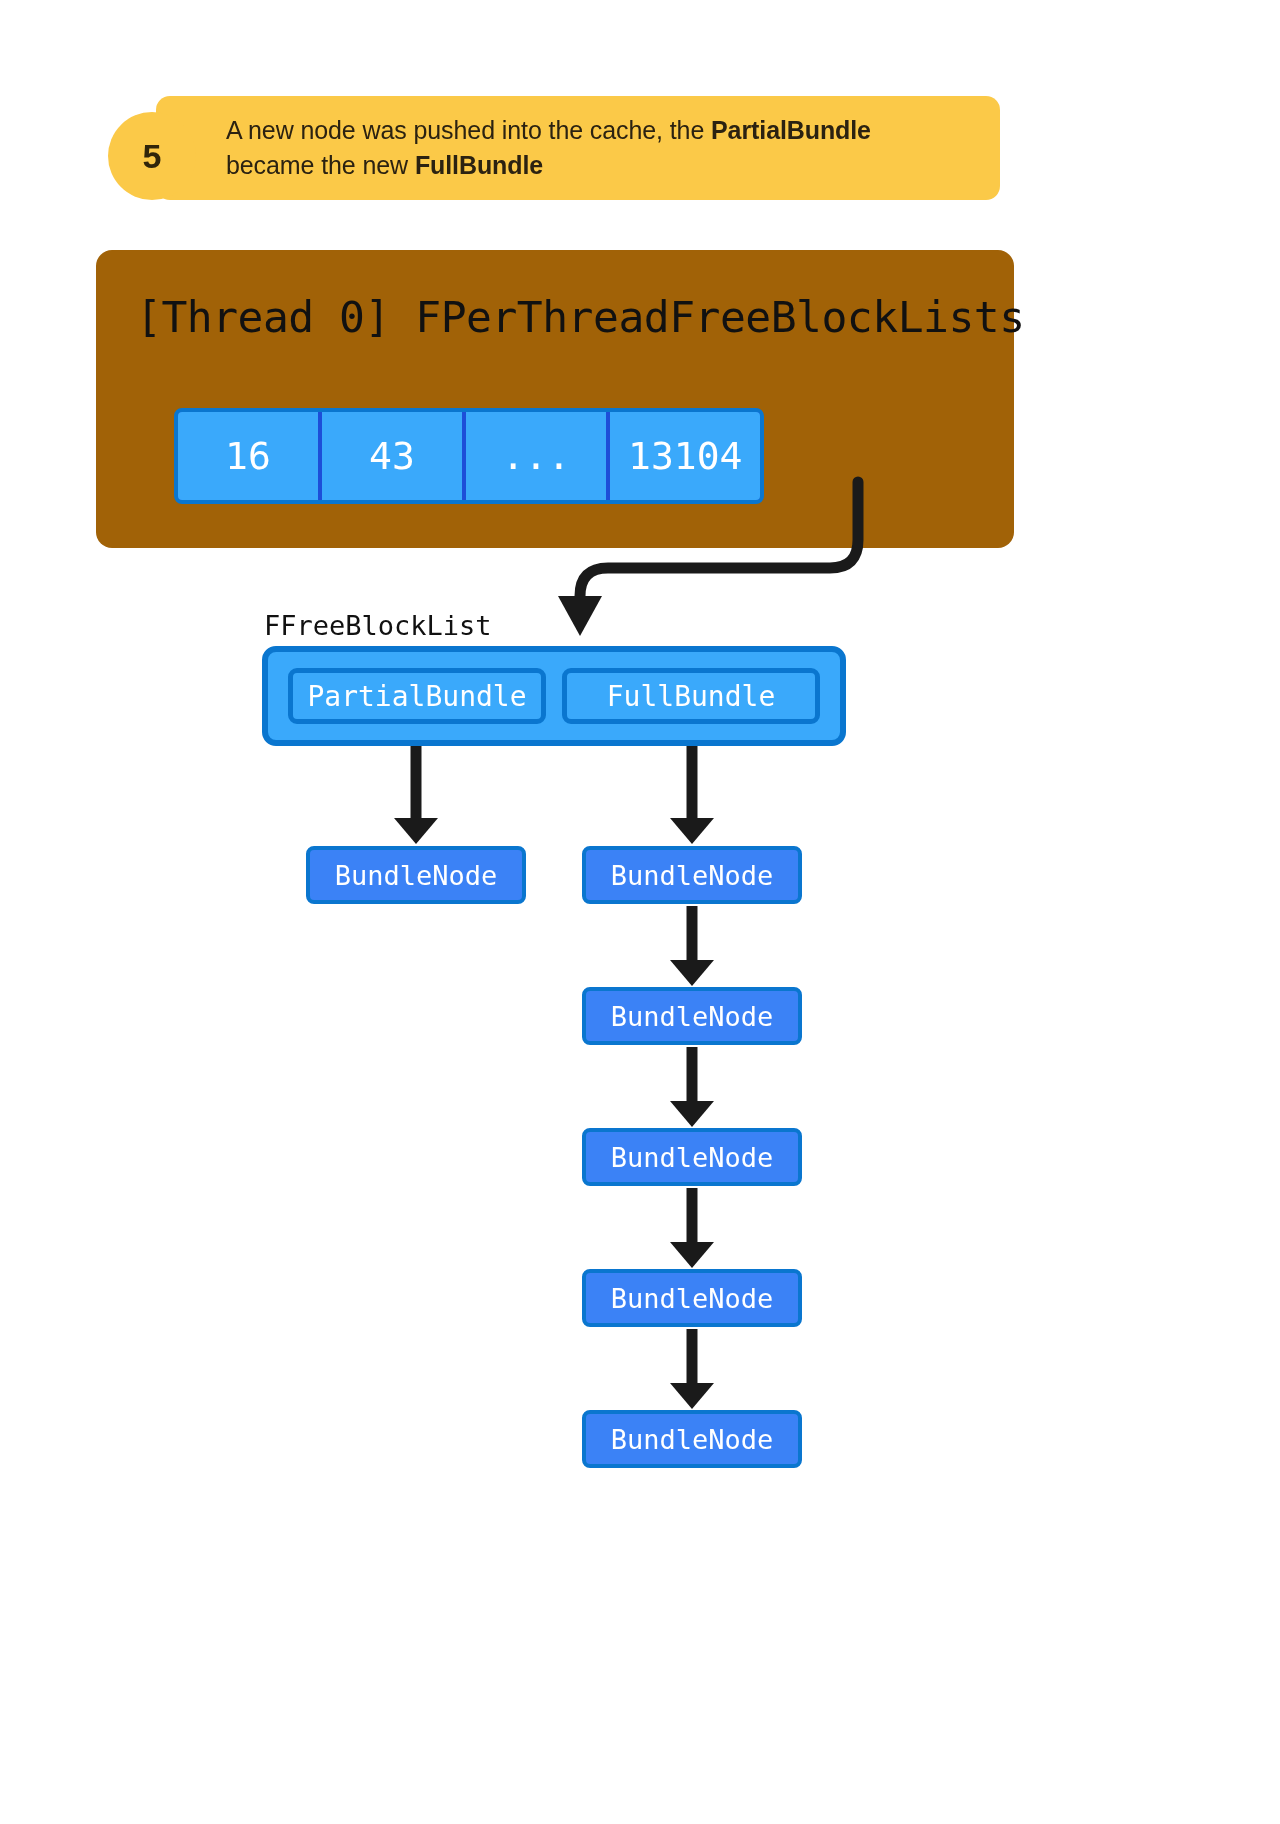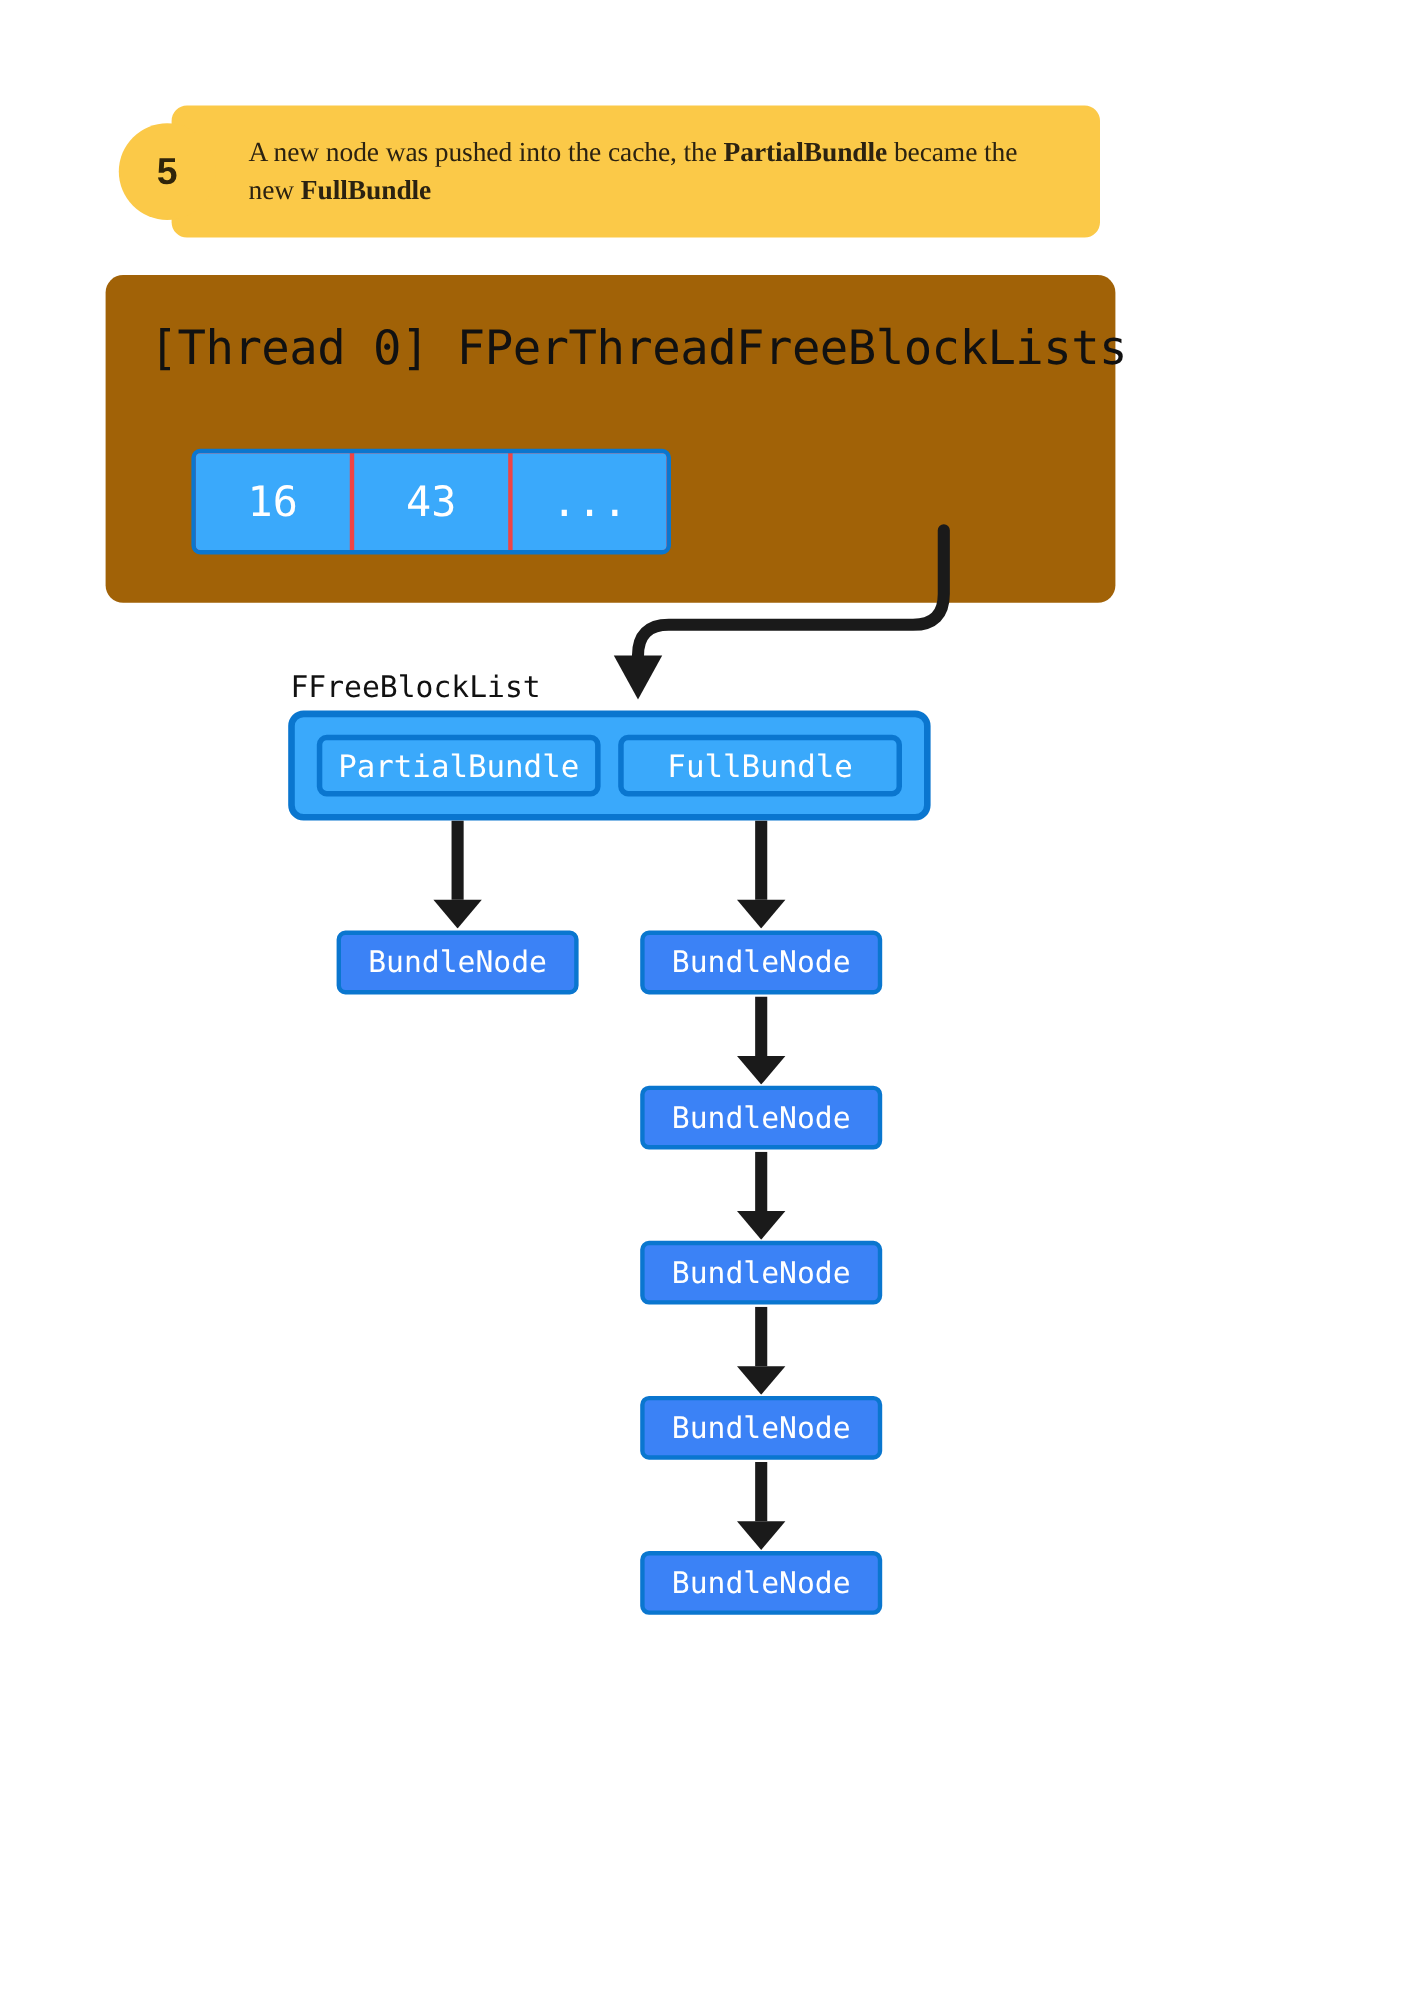--- a/index.html
+++ b/index.html
@@ -17,26 +17,25 @@
   .callout { position:absolute; left:108px; top:96px; width:892px; height:120px; }
   .callout-badge {
     position:absolute; left:0; top:16px;
     width:88px; height:88px; border-radius:50%;
     background:#fbc948;
     display:flex; align-items:center; justify-content:center;
     font-size:34px; font-weight:bold; color:#30250a;
     z-index:2;
   }
   .callout-body {
-    position:absolute; left:48px; top:0; width:844px; height:120px;
+    position:absolute; left:48px; top:0; width:844px; height:104px;
     background:#fbc948; border-radius:14px;
     display:flex; align-items:center;
     padding:0 34px 0 70px;
     z-index:1;
-    font-family:Liberation Serif, serif;
   }
   .callout-text {
     font-size:25px; line-height:1.42; color:#2b2211;
     letter-spacing:-0.1px;
   }
   .callout-text b { font-weight:bold; }
 
   
   .panel {
     position:absolute; left:96px; top:250px; width:918px; height:298px;
@@ -46,21 +45,21 @@
     position:absolute; left:40px; top:42px;
     font-family:"DejaVu Sans Mono", monospace;
     font-size:43px; color:#111111; letter-spacing:-0.5px;
     white-space:nowrap;
   }
 
   
   .array {
     position:absolute; left:174px; top:408px;
     display:flex;
-    background:#ef4444;
+    background:#1d4ed8;
     border:4px solid #0a76cf;
     border-radius:8px;
     gap:4px;
     overflow:hidden;
   }
   .array-cell {
     background:#3aa9fb;
     height:88px;
     display:flex; align-items:center; justify-content:center;
     color:#ffffff;
@@ -129,20 +128,21 @@
   </div>
 
   <div class="panel">
     <div class="panel-title">[Thread 0] FPerThreadFreeBlockLists</div>
   </div>
 
   <div class="array" id="array-row">
       <div class="array-cell">16</div>
       <div class="array-cell">43</div>
       <div class="array-cell">...</div>
+      <div class="array-cell wide">13104</div>
     </div>
 
   <div class="connector">
     <svg width="460" height="180" viewBox="0 0 460 180">
       <path d="M 378 12 L 378 70 Q 378 98 350 98 L 128 98 Q 100 98 100 126 L 100 136" fill="none" stroke="#1a1a1a" stroke-width="11" stroke-linecap="round"></path>
       <path d="M 100 166 L 78 126 L 122 126 Z" fill="#1a1a1a"></path>
     </svg>
   </div>
 
   <div class="fbl-label">FFreeBlockList</div>

